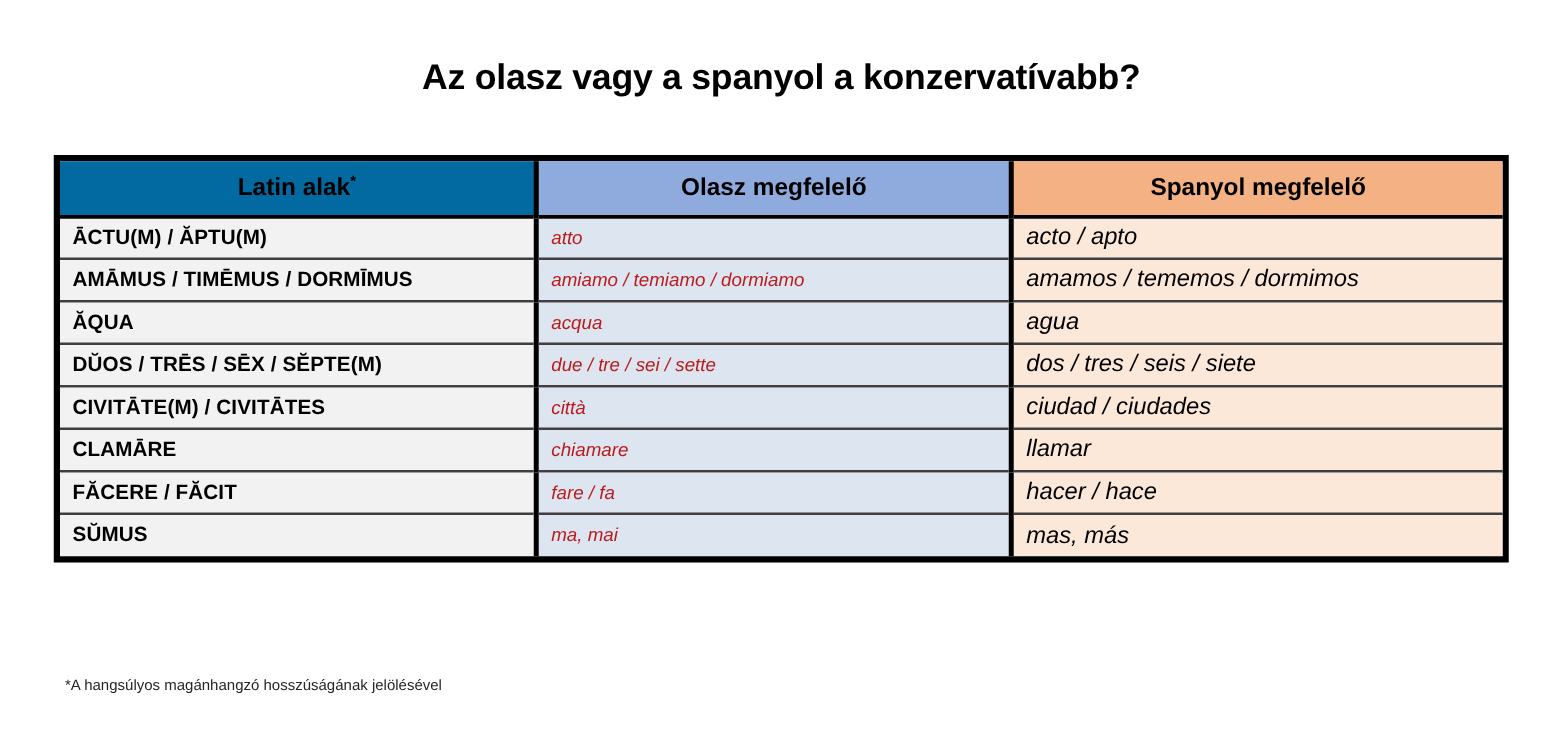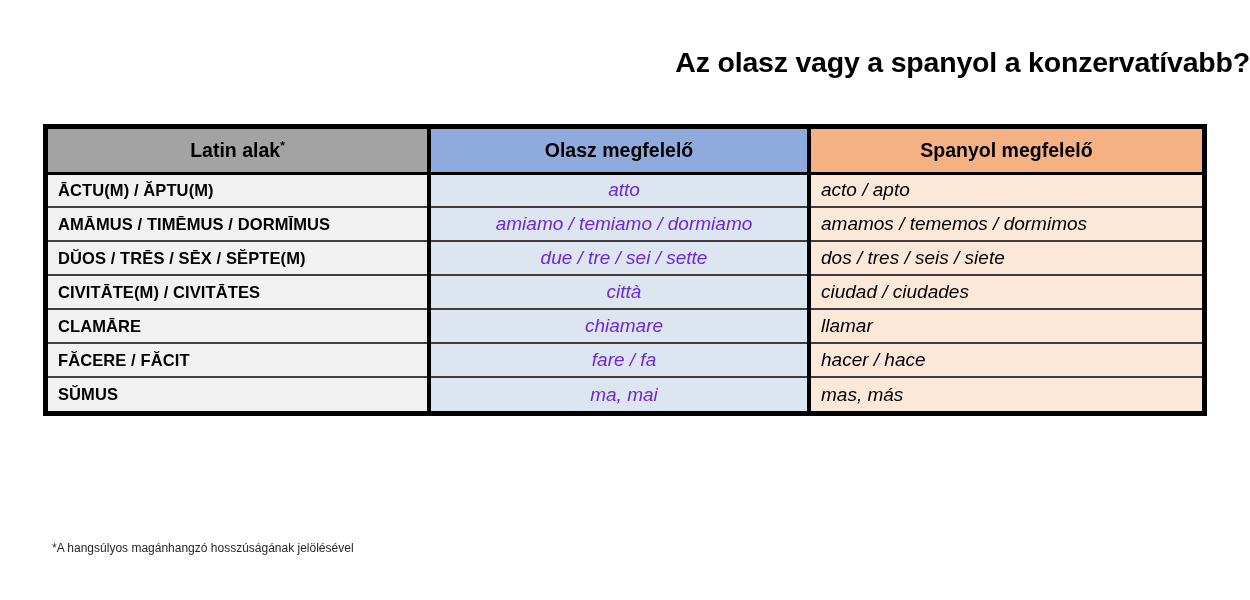--- a/index.html
+++ b/index.html
@@ -22,21 +22,21 @@
     height: 600px;
     box-sizing: border-box;
   }
 
   
   .title {
     position: absolute;
     left: 0;
     top: 46px;
     width: 1250px;
-    text-align: right;
+    text-align: center;
     font-size: 28.5px;
     font-weight: bold;
     letter-spacing: -0.2px;
     color: #000000;
   }
 
   
   .table-wrap {
     position: absolute;
     left: 43px;
@@ -62,21 +62,21 @@
     height: 44px;
     font-size: 19.5px;
     font-weight: bold;
     text-align: center;
     vertical-align: middle;
     color: #000000;
     padding: 0 6px;
     box-sizing: border-box;
     border-bottom: 3px solid #000000;
   }
-  th.h-latin   { background: #a3a3a3; border-right: 4px solid #000000; }
+  th.h-latin   { background: #0369a1; border-right: 4px solid #000000; }
   th.h-italian { background: #8faadc; border-right: 4px solid #000000; }
   th.h-spanish { background: #f4b183; }
 
   th .sup {
     font-size: 12px;
     vertical-align: super;
     line-height: 0;
     font-weight: bold;
   }
 
@@ -98,24 +98,23 @@
     font-size: 16.5px;
     font-weight: bold;
     font-variant: small-caps;
     letter-spacing: 0.1px;
     color: #000000;
     margin-top: 21px;
   }
   td.italian {
     background: #dde5f0;
     border-right: 4px solid #000000;
-    font-size: 19px;
+    font-size: 15px;
     font-style: italic;
-    color: #6d28d9;
-    text-align: center;
+    color: #b91c1c;
   }
   td.spanish {
     background: #fce8d9;
     font-size: 19px;
     font-style: italic;
     color: #000000;
   }
 
   
   .footnote {
@@ -153,20 +152,25 @@
             <td class="latin">ĀCTU(M) / ĂPTU(M)</td>
             <td class="italian">atto</td>
             <td class="spanish">acto / apto</td>
           </tr>
           <tr>
             <td class="latin">AMĀMUS / TIMĒMUS / DORMĪMUS</td>
             <td class="italian">amiamo / temiamo / dormiamo</td>
             <td class="spanish">amamos / tememos / dormimos</td>
           </tr>
           <tr>
+            <td class="latin">ĂQUA</td>
+            <td class="italian">acqua</td>
+            <td class="spanish">agua</td>
+          </tr>
+          <tr>
             <td class="latin">DŬOS / TRĒS / SĒX / SĔPTE(M)</td>
             <td class="italian">due / tre / sei / sette</td>
             <td class="spanish">dos / tres / seis / siete</td>
           </tr>
           <tr>
             <td class="latin">CIVITĀTE(M) / CIVITĀTES</td>
             <td class="italian">città</td>
             <td class="spanish">ciudad / ciudades</td>
           </tr>
           <tr>

